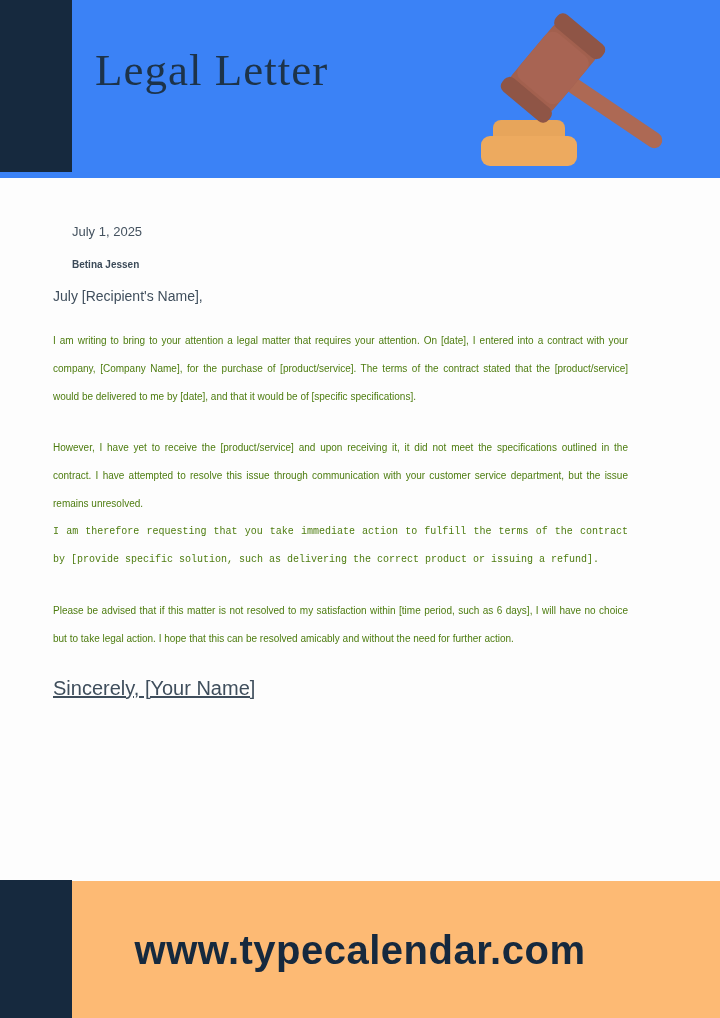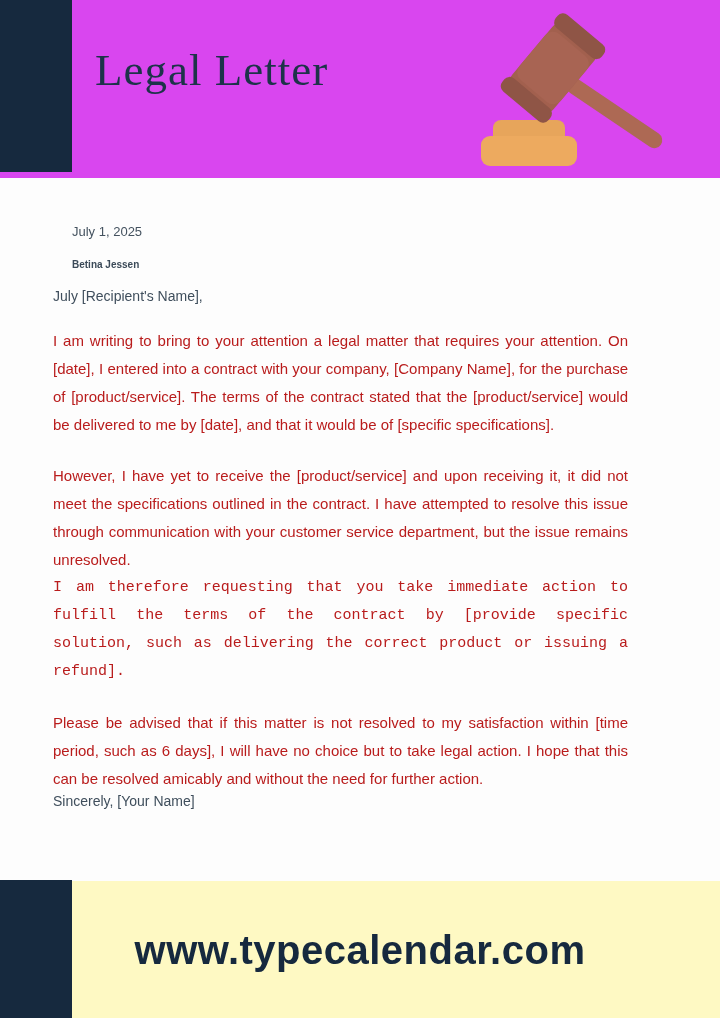--- a/index.html
+++ b/index.html
@@ -11,21 +11,21 @@
     font-family: "Liberation Sans", sans-serif;
     overflow: hidden;
   }
 
   
   .header-band {
     position: absolute;
     top: 0; left: 0;
     width: 720px;
     height: 178px;
-    background: #d946ef;
+    background: #3b82f6;
   }
   .navy-block-top {
     position: absolute;
     top: 0; left: 0;
     width: 72px;
     height: 172px;
     background: #16293e;
   }
   .page-title {
     position: absolute;
@@ -64,38 +64,40 @@
     font-size: 10px;
     font-weight: bold;
     color: #3b4a58;
   }
   .letter-salutation {
     margin: 18px 0 0 0;
     font-size: 14px;
   }
   .letter p {
     margin: 0;
-    font-size: 15px;
+    font-size: 10px;
     line-height: 28px;
     text-align: justify;
-    color: #b91c1c;
+    color: #4d7c0f;
   }
   .letter p.gap { margin-top: 23px; }
   .letter p.no-gap { margin-top: 0; font-family: Liberation Mono, monospace; }
   .letter-closing {
-    font-size: 14px;
+    margin-top: 24px;
+    font-size: 20px;
+    text-decoration: underline;
   }
 
   
   .footer-band {
     position: absolute;
     bottom: 0; left: 0;
     width: 720px;
     height: 137px;
-    background: #fef9c3;
+    background: #fdba74;
   }
   .navy-block-bottom {
     position: absolute;
     bottom: 0; left: 0;
     width: 72px;
     height: 138px;
     background: #16293e;
   }
   .footer-site {
     position: absolute;

